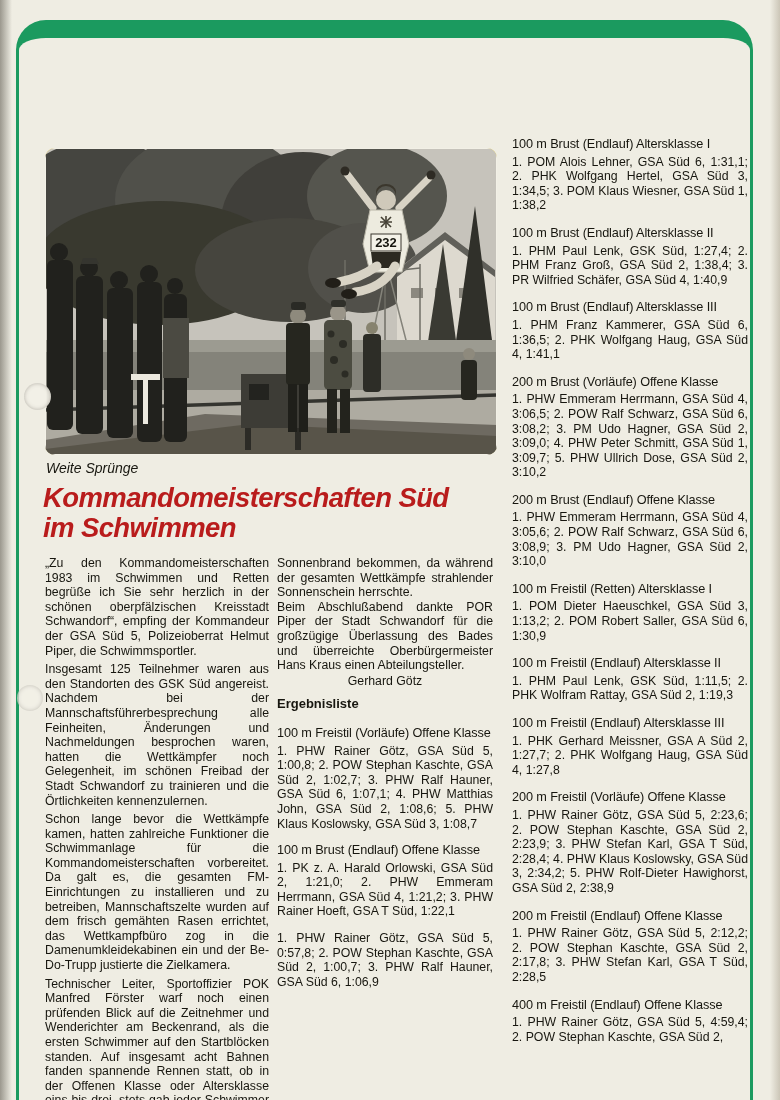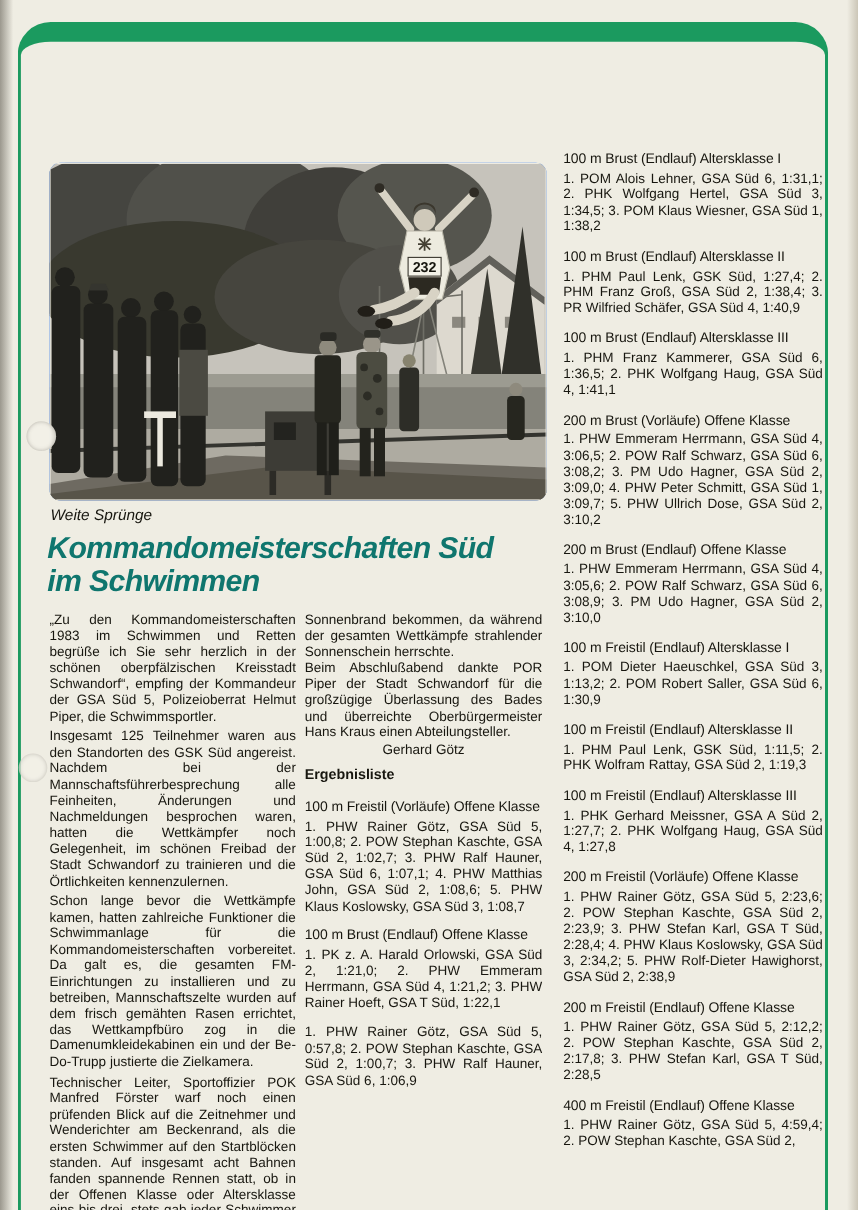--- a/index.html
+++ b/index.html
@@ -9,31 +9,31 @@
     font-family:"Liberation Sans", sans-serif;
   }
   .scan-edge-left{position:absolute;left:0;top:0;bottom:0;width:12px;
     background:linear-gradient(90deg,rgba(110,106,96,.65),rgba(110,106,96,0));z-index:6;}
   .scan-edge-right{position:absolute;right:0;top:0;bottom:0;width:10px;
     background:linear-gradient(270deg,rgba(160,150,130,.45),rgba(160,150,130,0));z-index:6;}
   .frame{position:absolute;left:16px;top:20px;width:737px;height:1080px;
     box-sizing:border-box;border-style:solid;border-color:#1b9a5f;
     border-width:18px 3px 0 3px;border-radius:30px 30px 0 0;z-index:1;}
   .photo{position:absolute;left:45px;top:148px;width:452px;height:307px;
-    border-radius:10px;overflow:hidden;background:#3b82f6;z-index:2;}
+    border-radius:10px;overflow:hidden;background:#fde047;z-index:2;}
   .photo svg{display:block;}
   .hole{position:absolute;border-radius:50%;background:#f3f1e8;z-index:5;
     box-shadow:inset 0 0 4px rgba(60,55,45,.35);}
   .hole1{left:24px;top:383px;width:27px;height:27px;opacity:.96;}
   .hole2{left:17px;top:685px;width:26px;height:26px;opacity:.75;}
   .caption{position:absolute;left:46px;top:460px;font-style:italic;
     font-size:14px;z-index:2;}
   .headline{position:absolute;left:43px;top:483px;margin:0;z-index:2;
     font-size:27.5px;line-height:30px;font-weight:bold;font-style:italic;
-    letter-spacing:-0.6px;color:#0f766e;}
+    letter-spacing:-0.6px;color:#b91c1c;}
   .col{position:absolute;z-index:2;font-size:12.3px;line-height:14.6px;
     text-align:justify;overflow:hidden;}
   .col1{left:45px;top:556px;width:224px;height:544px;}
   .col2{left:277px;top:556px;width:216px;height:544px;}
   .col3{left:512px;top:137px;width:236px;height:956px;}
   .col p{margin:0 0 4px 0;}
   .col2 p.flow{margin:0;}
   .signature{text-align:center;margin:1px 0 6px 0;}
   .results-heading{font-weight:bold;font-size:13px;margin:9px 0 14px 0;}
   .section{margin:0 0 12px 0;}
@@ -219,21 +219,21 @@
     </div>
     <div class="section">
       <h4>200 m Brust (Vorläufe) Offene Klasse</h4>
       <p>1. PHW Emmeram Herrmann, GSA Süd 4, 3:06,5; 2. POW Ralf Schwarz, GSA Süd 6, 3:08,2; 3. PM Udo Hagner, GSA Süd 2, 3:09,0; 4. PHW Peter Schmitt, GSA Süd 1, 3:09,7; 5. PHW Ullrich Dose, GSA Süd 2, 3:10,2</p>
     </div>
     <div class="section">
       <h4>200 m Brust (Endlauf) Offene Klasse</h4>
       <p>1. PHW Emmeram Herrmann, GSA Süd 4, 3:05,6; 2. POW Ralf Schwarz, GSA Süd 6, 3:08,9; 3. PM Udo Hagner, GSA Süd 2, 3:10,0</p>
     </div>
     <div class="section">
-      <h4>100 m Freistil (Endlauf) Altersklasse I</h4>
+      <h4>100 m Freistil (Retten) Altersklasse I</h4>
       <p>1. POM Dieter Haeuschkel, GSA Süd 3, 1:13,2; 2. POM Robert Saller, GSA Süd 6, 1:30,9</p>
     </div>
     <div class="section">
       <h4>100 m Freistil (Endlauf) Altersklasse II</h4>
       <p>1. PHM Paul Lenk, GSK Süd, 1:11,5; 2. PHK Wolfram Rattay, GSA Süd 2, 1:19,3</p>
     </div>
     <div class="section">
       <h4>100 m Freistil (Endlauf) Altersklasse III</h4>
       <p>1. PHK Gerhard Meissner, GSA A Süd 2, 1:27,7; 2. PHK Wolfgang Haug, GSA Süd 4, 1:27,8</p>
     </div>

